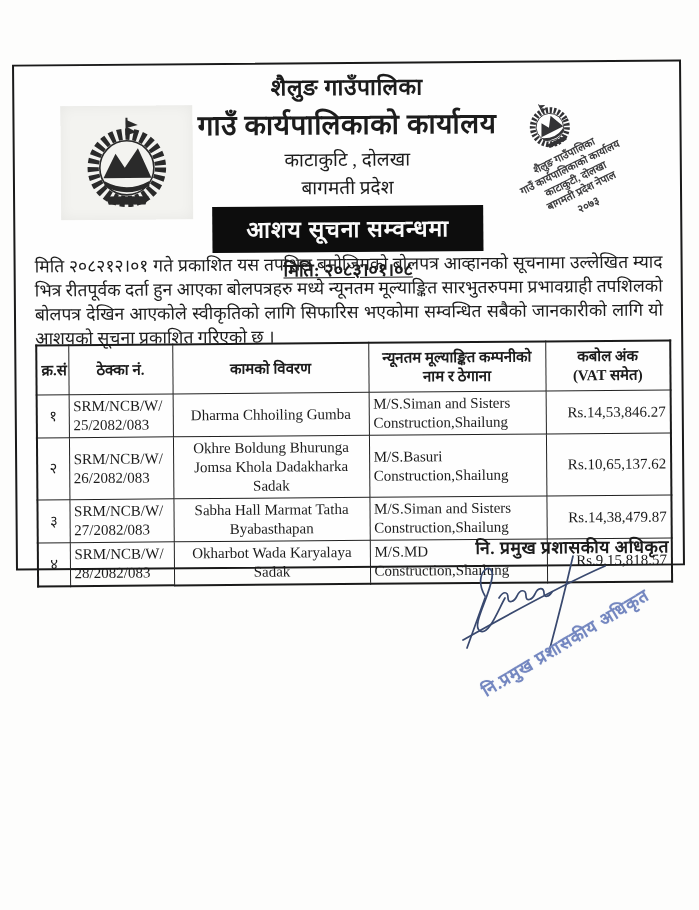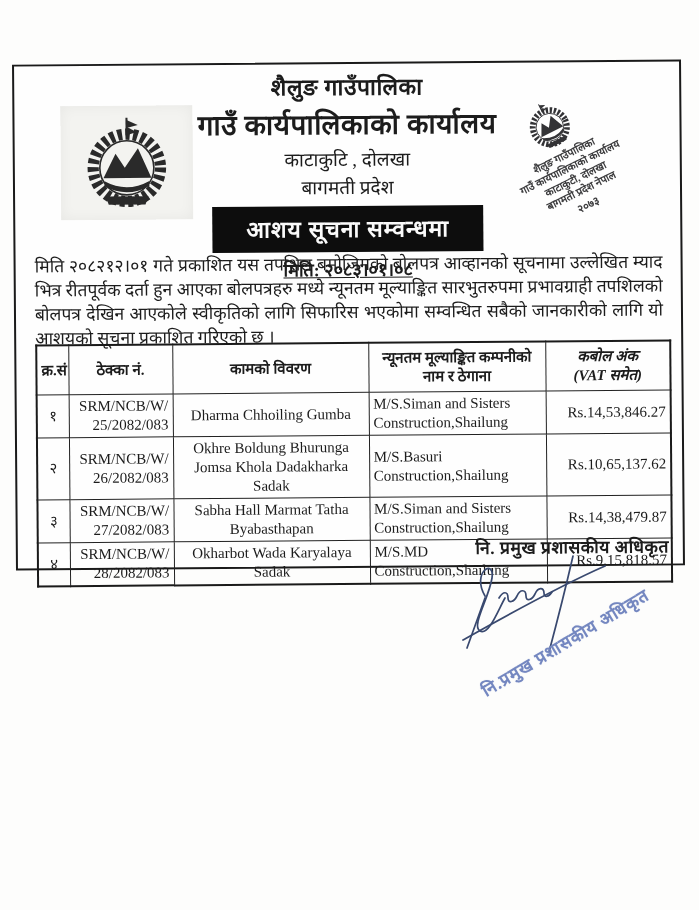--- a/index.html
+++ b/index.html
@@ -54,25 +54,25 @@
     position:absolute;left:19px;top:278px;width:634px;
     border-collapse:collapse;table-layout:fixed;
   }
   table.tender th,table.tender td{
     border:1.3px solid #222;padding:2px 4px;vertical-align:middle;
     font-size:15px;line-height:19px;
   }
   table.tender{border:2.2px solid #1a1a1a;}
   th.h{font-weight:bold;font-size:15.5px;height:44px;}
   td.sn{text-align:center;font-size:16px;}
-  td.cno{text-align:right;white-space:pre-line;border-radius:11px;}
+  td.cno{text-align:left;white-space:pre-line;border-radius:11px;}
   td.work{text-align:center;}
   td.comp{text-align:left;}
   td.amt{text-align:right;padding-left:6px;}
-  th.amt-h{white-space:pre-line;font-style:italic;}
+  th.amt-h{white-space:pre-line;}
   
   .sig-title{
     position:absolute;right:14px;bottom:6px;
     font-size:17.5px;font-weight:bold;letter-spacing:.5px;
   }
   
   .sig-block{position:absolute;left:455px;top:552px;width:230px;height:160px;}
   .sig-block svg{position:absolute;left:0;top:0;width:170px;height:120px;}
   .sig-stamp{
     position:absolute;left:28px;top:128px;width:230px;

